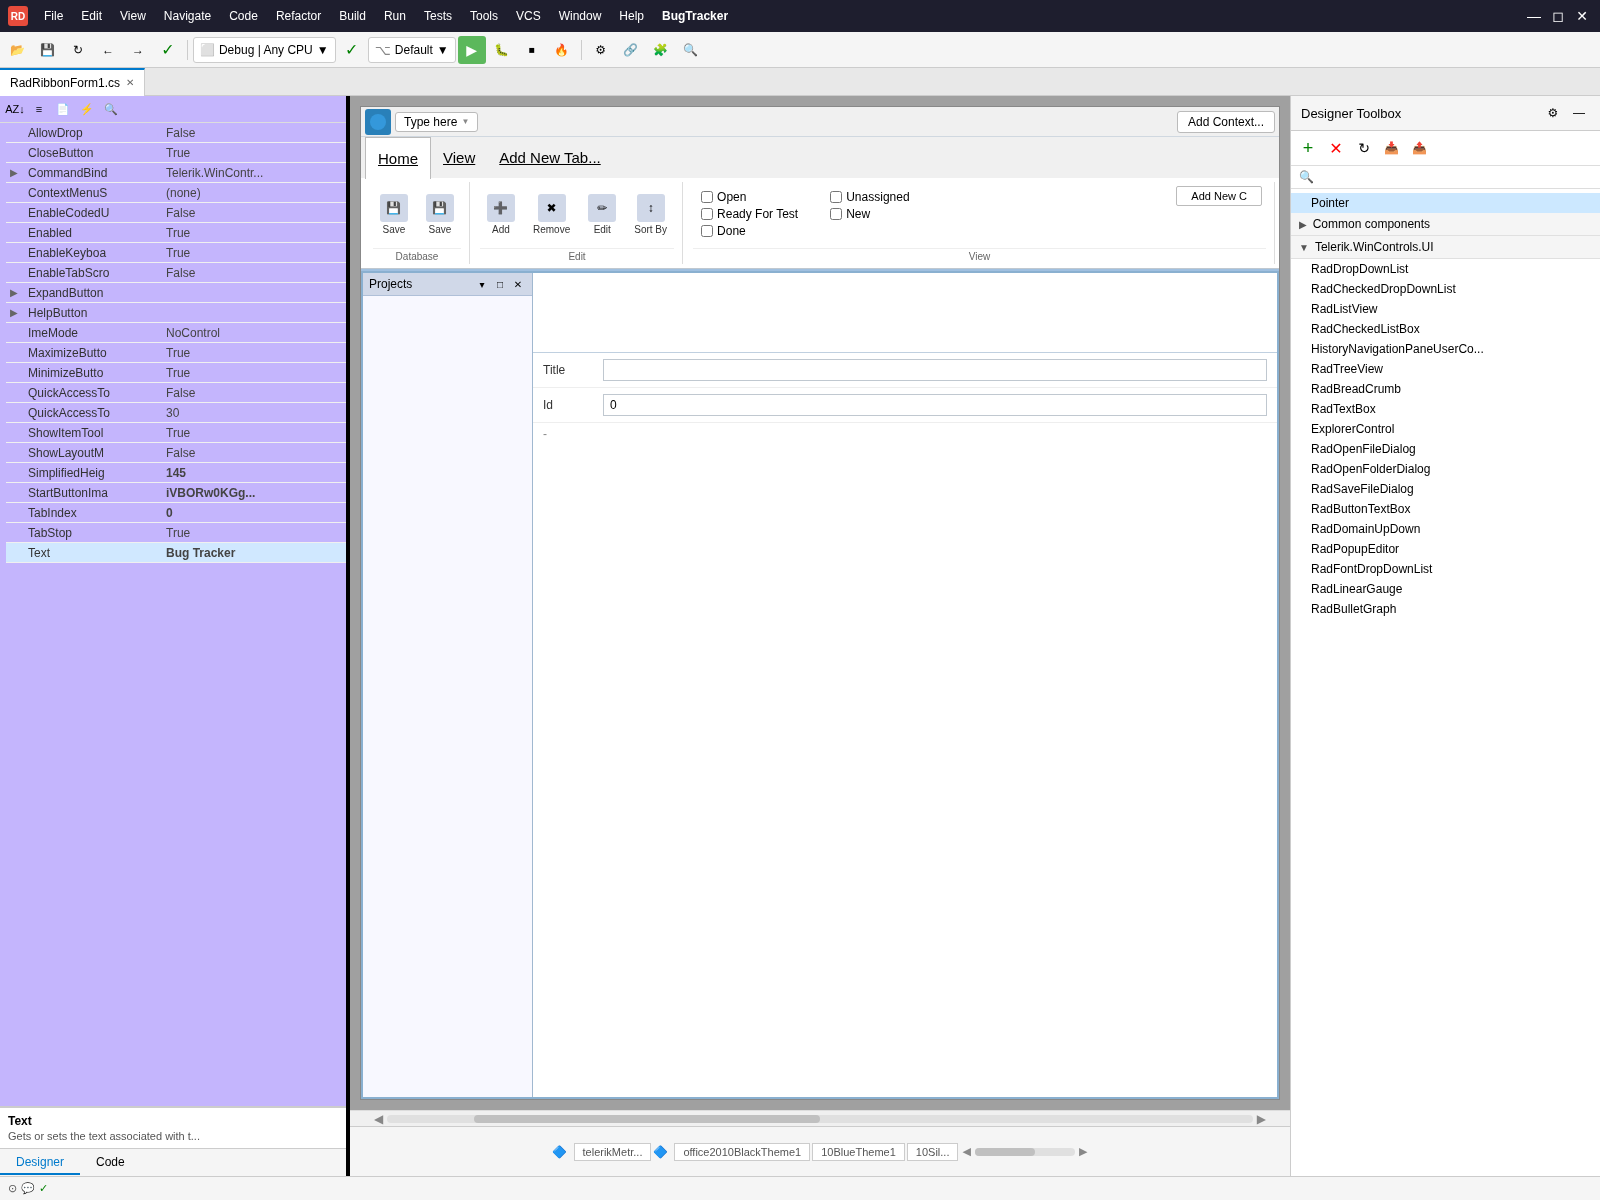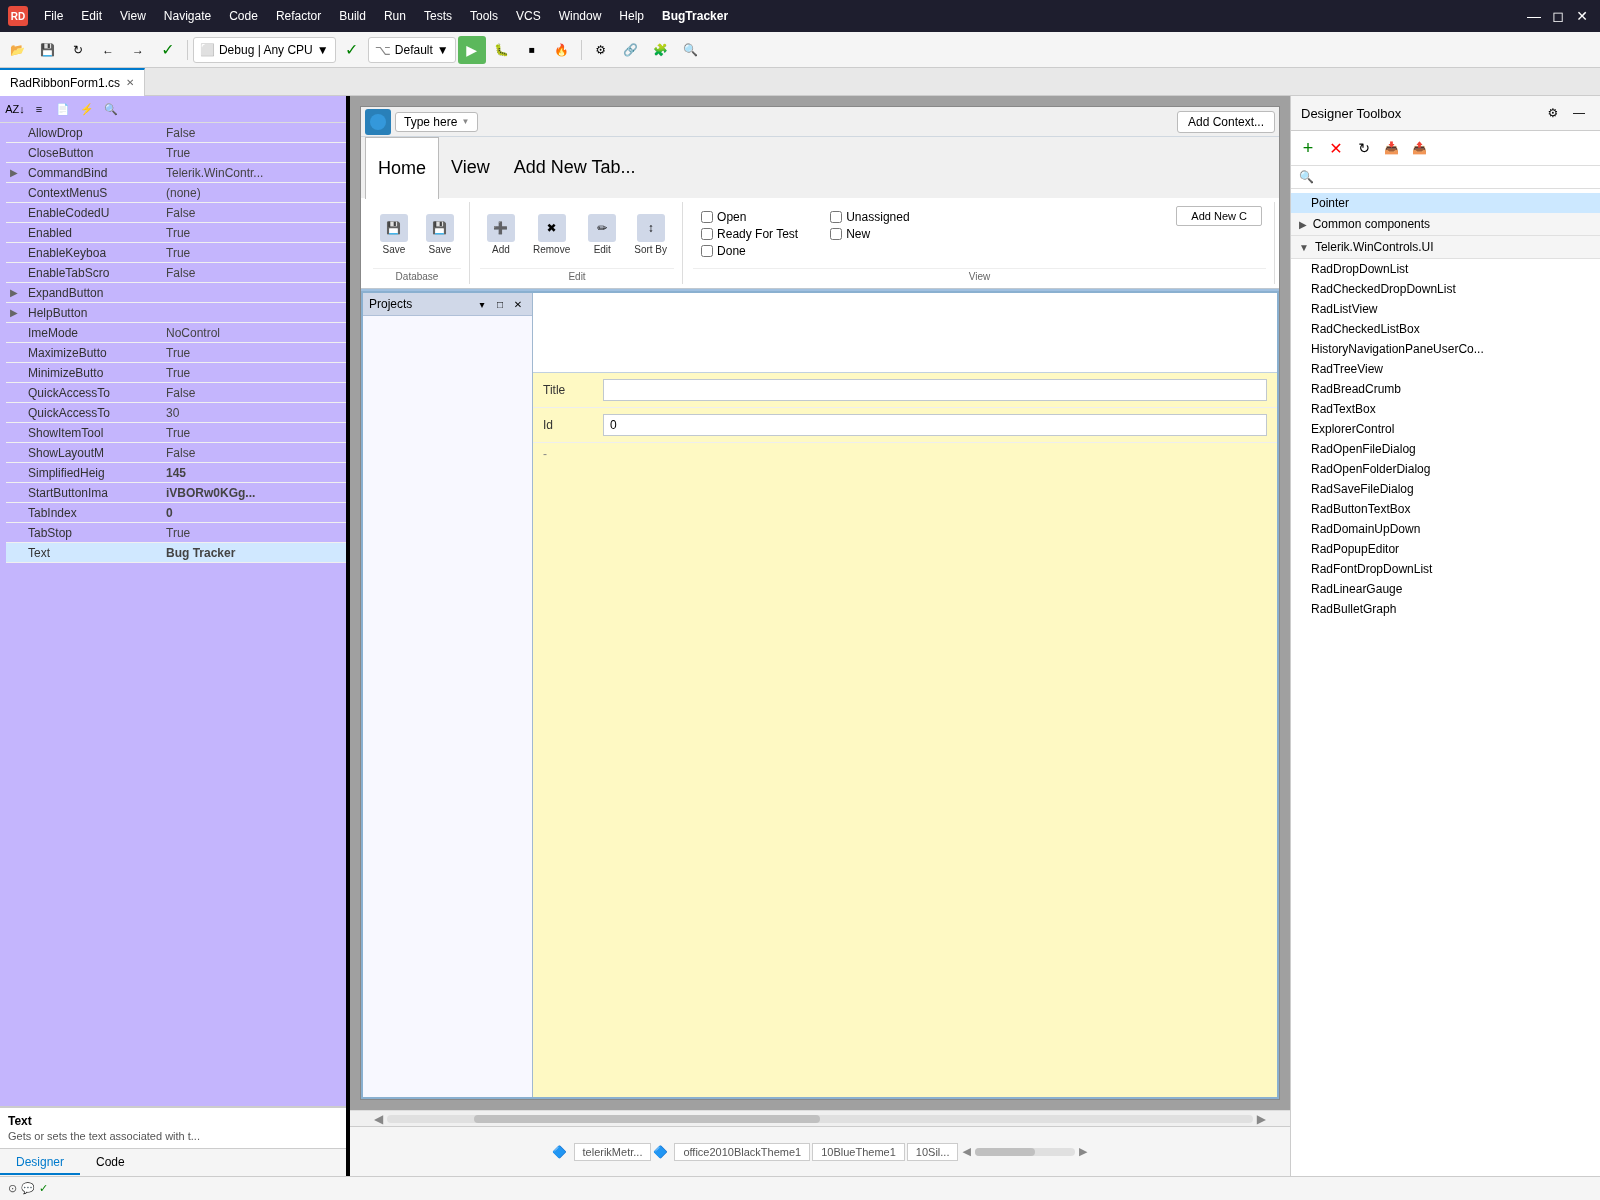--- a/index.html
+++ b/index.html
@@ -67,32 +67,32 @@
     .toolbox-search-input { border: none; outline: none; flex: 1; font-size: 12px; color: #999; }
     .toolbox-list { flex: 1; overflow-y: auto; padding: 4px 0; }
     .toolbox-section { cursor: pointer; }
     .toolbox-section-header { display: flex; align-items: center; padding: 4px 8px; background: #f5f5f5; border-bottom: 1px solid #e0e0e0; }
     .toolbox-section-arrow { margin-right: 6px; font-size: 10px; color: #555; }
     .toolbox-section-label { font-size: 12px; font-weight: 500; }
     .toolbox-item { padding: 3px 20px; cursor: pointer; font-size: 12px; }
     .toolbox-item.selected { background: #cce8ff; }
 
     
-    .form-designer { margin: 10px; background: #fef9c3; border: 1px solid #888; flex: 1; display: flex; flex-direction: column; min-height: 600px; }
+    .form-designer { margin: 10px; background: #ffffff; border: 1px solid #888; flex: 1; display: flex; flex-direction: column; min-height: 600px; }
     
     
     .ribbon { background: #f0f0f0; border-bottom: 2px solid #a0c0e0; }
     .ribbon-top { display: flex; align-items: center; padding: 2px 4px; border-bottom: 1px solid #d0d8e0; height: 30px; gap: 4px; }
     .ribbon-logo { width: 26px; height: 26px; background: #2980b9; border-radius: 3px; display: flex; align-items: center; justify-content: center; }
     .ribbon-type-here { display: flex; align-items: center; background: white; border: 1px solid #bbb; border-radius: 3px; padding: 2px 8px; cursor: pointer; gap: 4px; font-size: 12px; }
     .ribbon-type-here .arrow { font-size: 8px; color: #888; }
     .ribbon-add-context { margin-left: auto; padding: 3px 10px; background: white; border: 1px solid #bbb; border-radius: 3px; cursor: pointer; font-size: 12px; }
     
     .ribbon-tabs { display: flex; align-items: center; padding: 0 4px; }
-    .ribbon-tab { padding: 20px 12px; cursor: pointer; font-size: 18px; }
+    .ribbon-tab { padding: 12px 12px; cursor: pointer; font-size: 15px; text-decoration: underline; }
     .ribbon-tab.active { background: white; border-left: 1px solid #bbb; border-right: 1px solid #bbb; border-top: 1px solid #bbb; margin-bottom: -1px; }
     
     .ribbon-body { display: flex; background: white; border-bottom: 1px solid #c0c8d0; padding: 4px; gap: 2px; }
     .ribbon-group { display: flex; flex-direction: column; border-right: 1px solid #ddd; padding: 0 8px; min-width: 80px; }
     .ribbon-group-content { display: flex; gap: 4px; flex: 1; align-items: center; }
     .ribbon-group-label { text-align: center; font-size: 10px; color: #666; padding: 2px 0; border-top: 1px solid #eee; margin-top: 2px; }
     .ribbon-btn { display: flex; flex-direction: column; align-items: center; padding: 4px 6px; cursor: pointer; border: 1px solid transparent; border-radius: 2px; min-width: 40px; }
     .ribbon-btn-icon { width: 28px; height: 28px; background: #d0d8e8; border-radius: 3px; display: flex; align-items: center; justify-content: center; margin-bottom: 2px; }
     .ribbon-btn-label { font-size: 10px; color: #333; }
     

